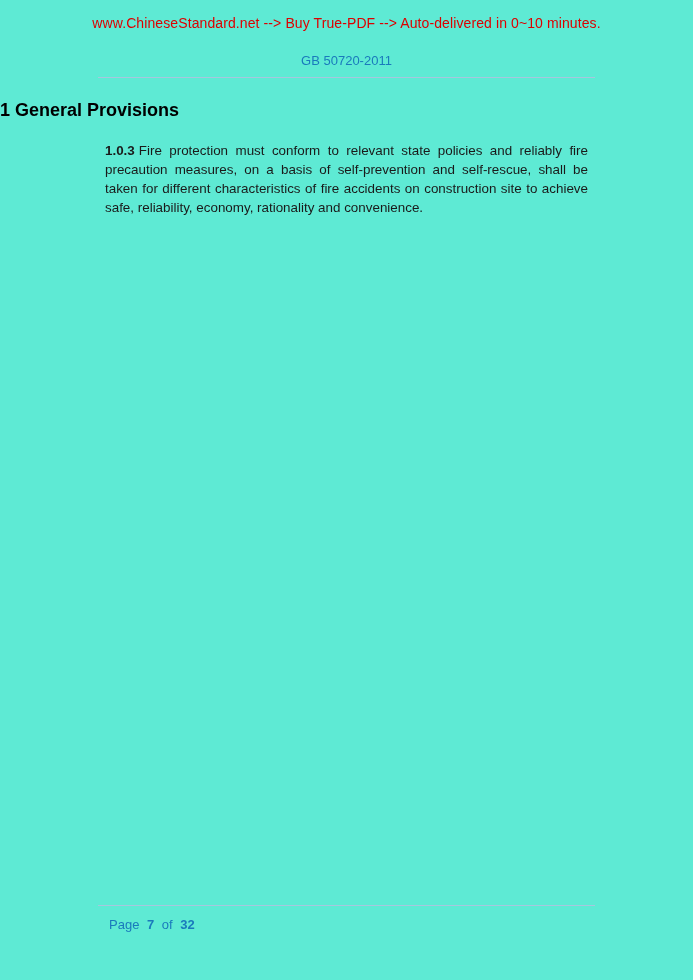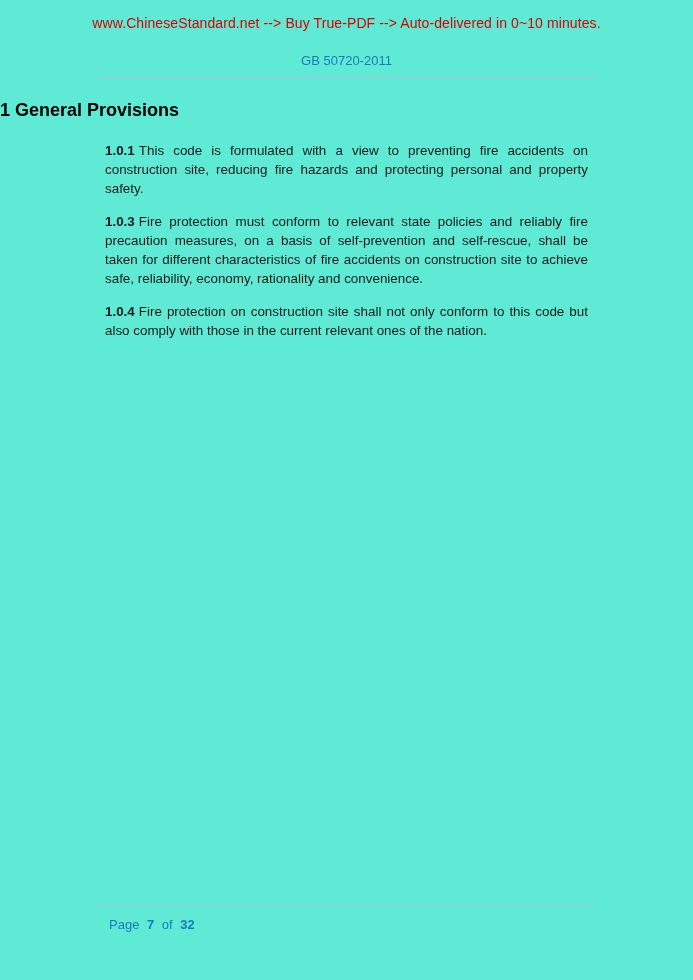--- a/index.html
+++ b/index.html
@@ -103,32 +103,26 @@
   <div class="banner">www.ChineseStandard.net --&gt; Buy True-PDF --&gt; Auto-delivered in 0~10 minutes.</div>
 
   <div class="doc-number">GB 50720-2011</div>
 
   <hr class="rule">
 
   <h1 class="doc-title">1 General Provisions</h1>
 
   <div class="content">
 
-    <p class="para">
-      <span class="para-num">1.0.1</span><span>This code is formulated with a view to preventing fire accidents on construction site, reducing fire hazards and protecting personal and property safety.</span>
-    </p>
 
 
     <p class="para">
       <span class="para-num">1.0.3</span><span>Fire protection must conform to relevant state policies and reliably fire precaution measures, on a basis of self-prevention and self-rescue, shall be taken for different characteristics of fire accidents on construction site to achieve safe, reliability, economy, rationality and convenience.</span>
     </p>
 
-    <p class="para">
-      <span class="para-num">1.0.4</span><span>Fire protection on construction site shall not only conform to this code but also comply with those in the current relevant ones of the nation.</span>
-    </p>
 
   </div>
 
   <div class="footer">
     <div class="footer-inner">
       <div class="footer-right">
         <span>Page</span>
         <span class="page-num-bold">7</span>
         <span>of</span>
         <span class="page-num-bold">32</span>

